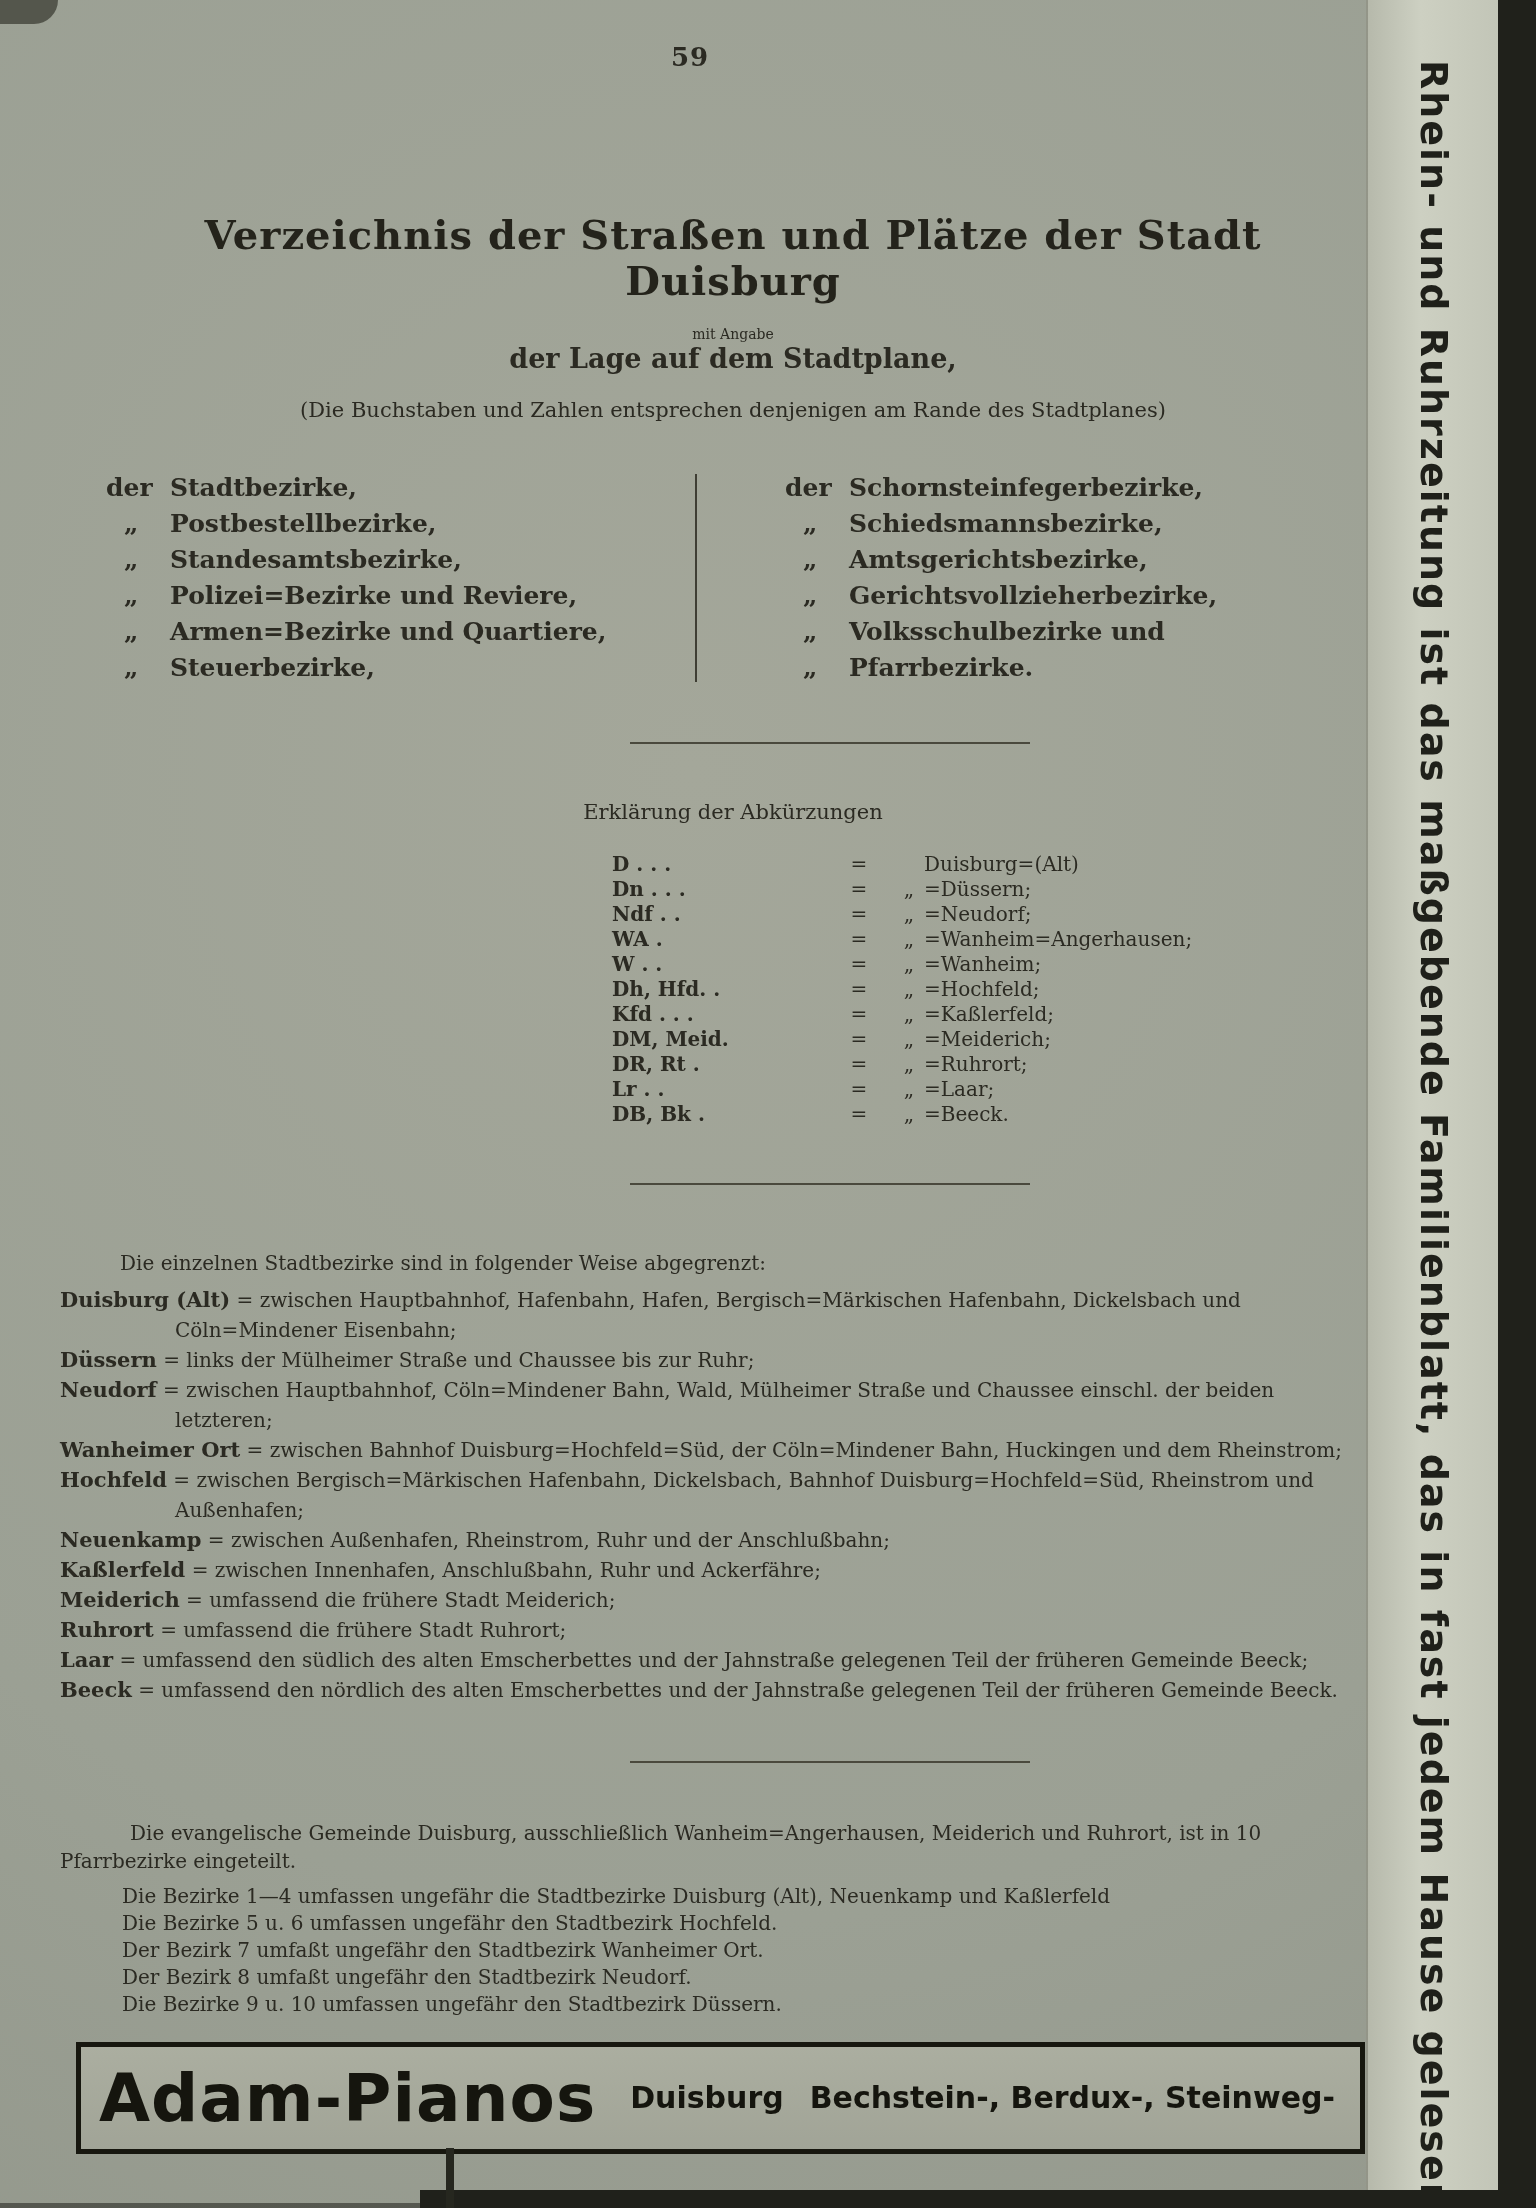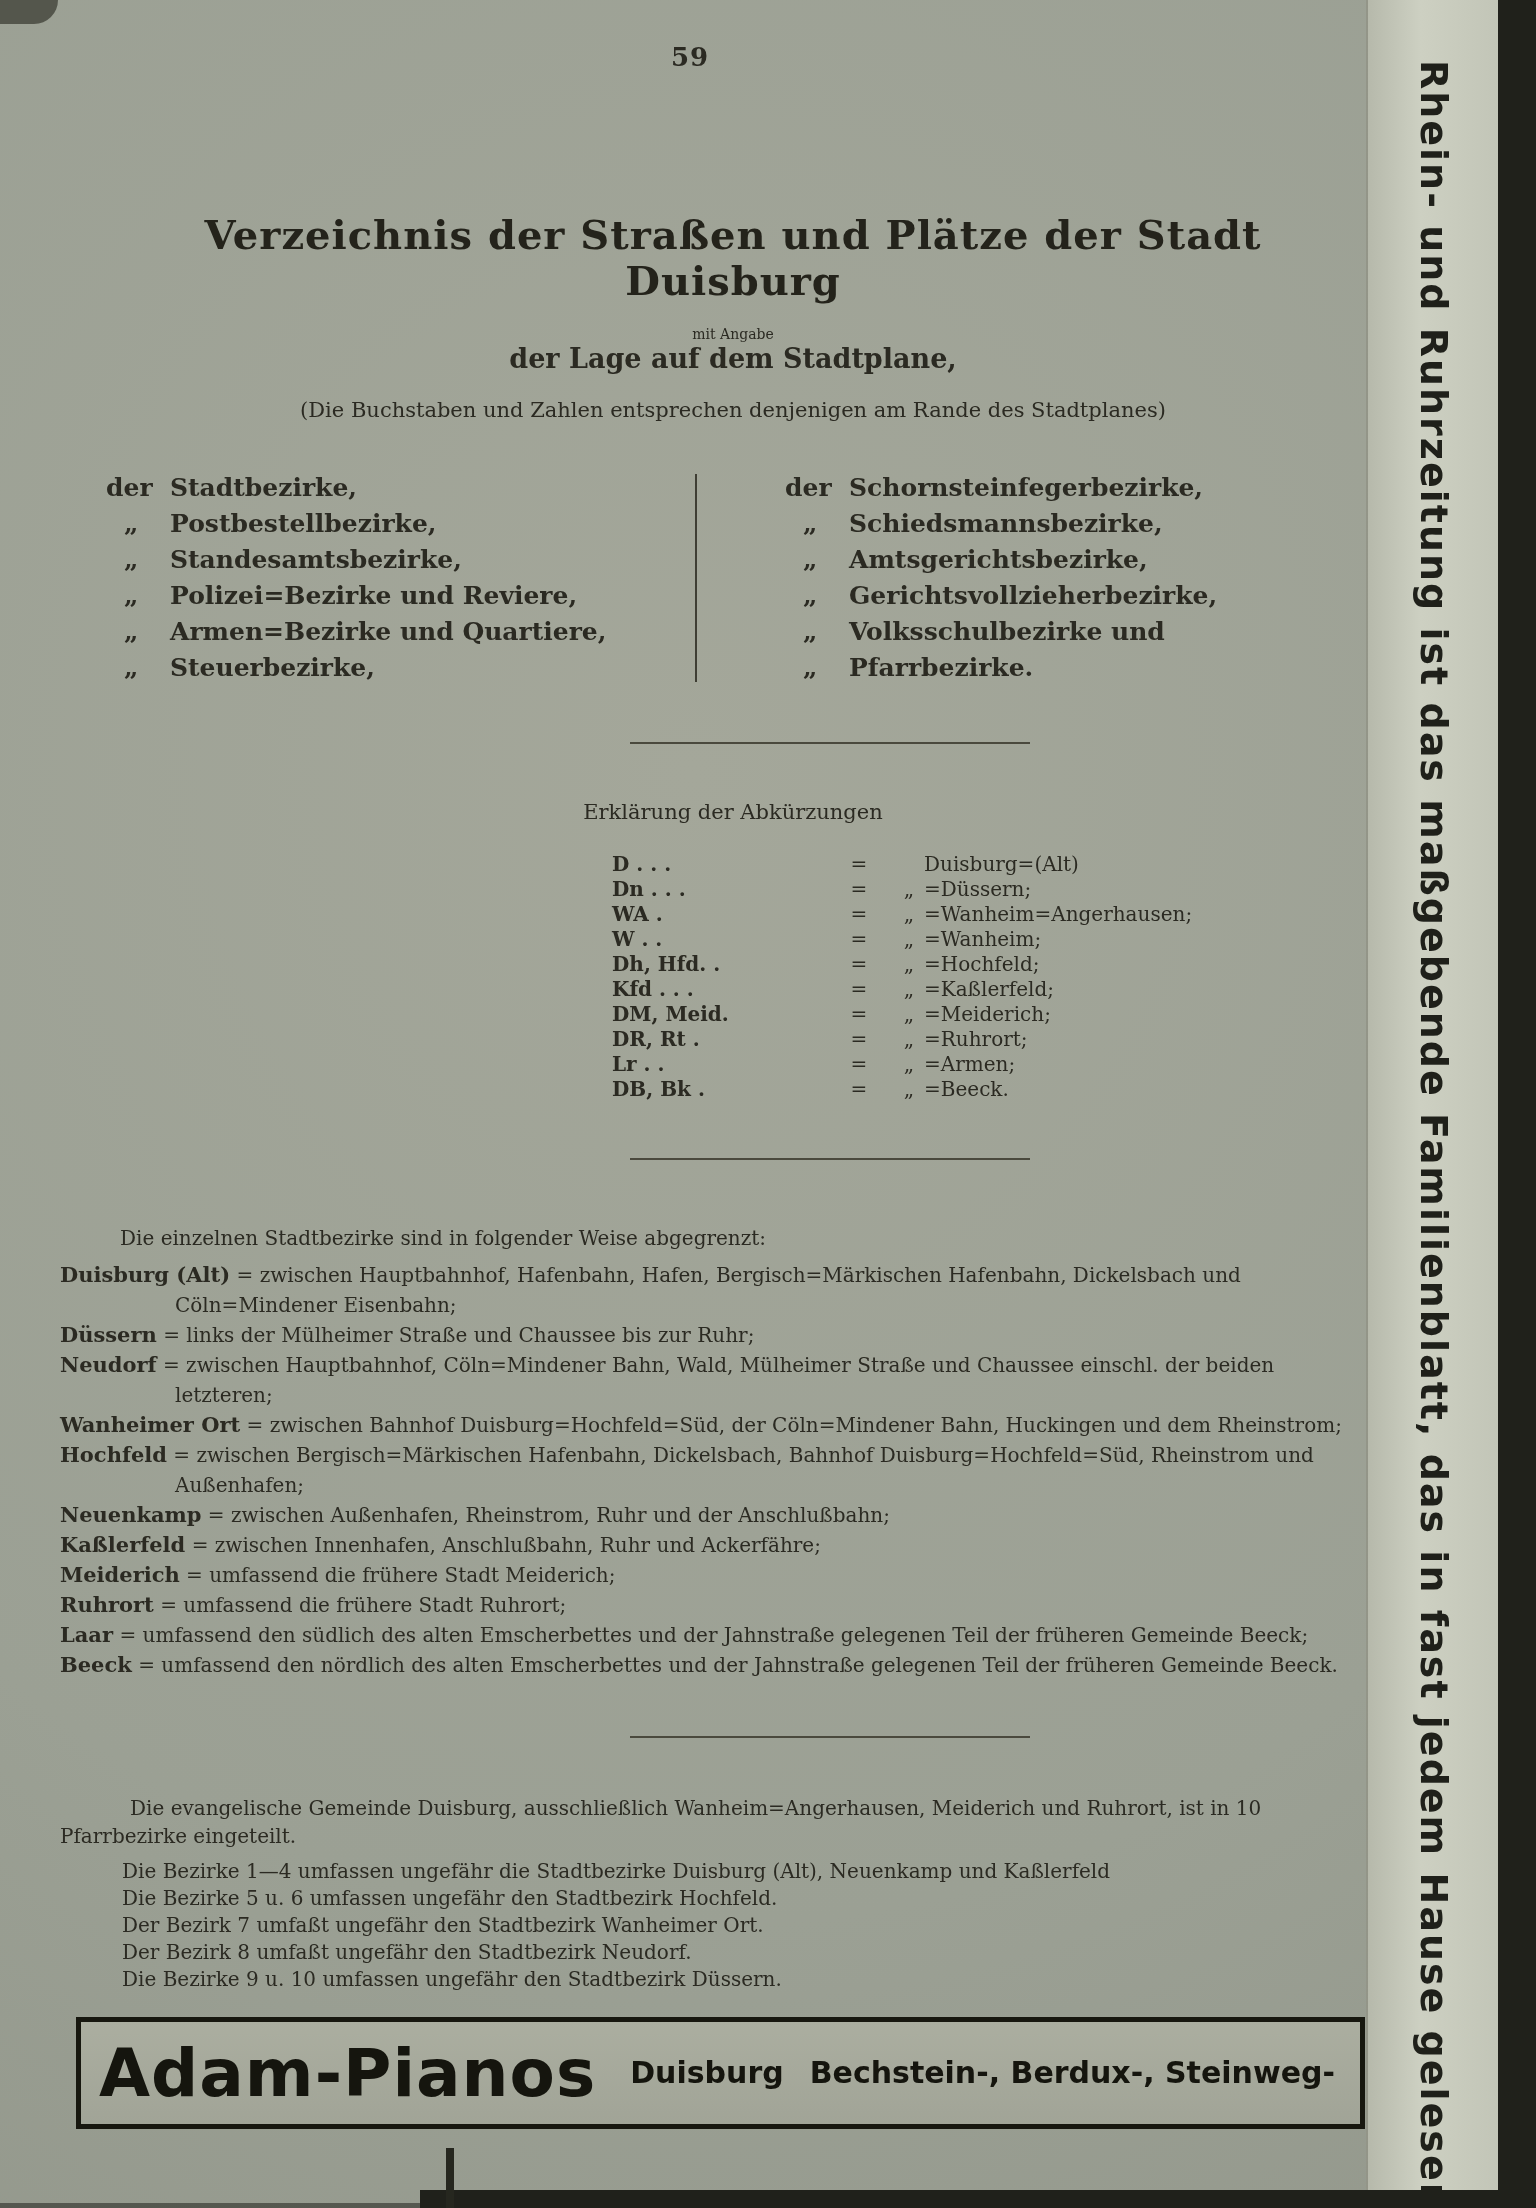--- a/index.html
+++ b/index.html
@@ -162,20 +162,26 @@
             <td class="c-ditto"></td>
             <td class="c-name">Duisburg=(Alt)</td>
           </tr>
           <tr>
             <td class="c-abbr">Dn . . .</td>
             <td class="c-eq">=</td>
             <td class="c-ditto">„</td>
             <td class="c-name">=Düssern;</td>
           </tr>
           <tr>
+            <td class="c-abbr">Ndf . .</td>
+            <td class="c-eq">=</td>
+            <td class="c-ditto">„</td>
+            <td class="c-name">=Neudorf;</td>
+          </tr>
+          <tr>
             <td class="c-abbr">WA .</td>
             <td class="c-eq">=</td>
             <td class="c-ditto">„</td>
             <td class="c-name">=Wanheim=Angerhausen;</td>
           </tr>
           <tr>
             <td class="c-abbr">W . .</td>
             <td class="c-eq">=</td>
             <td class="c-ditto">„</td>
             <td class="c-name">=Wanheim;</td>
@@ -201,21 +207,21 @@
           <tr>
             <td class="c-abbr">DR, Rt .</td>
             <td class="c-eq">=</td>
             <td class="c-ditto">„</td>
             <td class="c-name">=Ruhrort;</td>
           </tr>
           <tr>
             <td class="c-abbr">Lr . .</td>
             <td class="c-eq">=</td>
             <td class="c-ditto">„</td>
-            <td class="c-name">=Armen;</td>
+            <td class="c-name">=Laar;</td>
           </tr>
           <tr>
             <td class="c-abbr">DB, Bk .</td>
             <td class="c-eq">=</td>
             <td class="c-ditto">„</td>
             <td class="c-name">=Beeck.</td>
           </tr>
         </tbody>
       </table>
 

